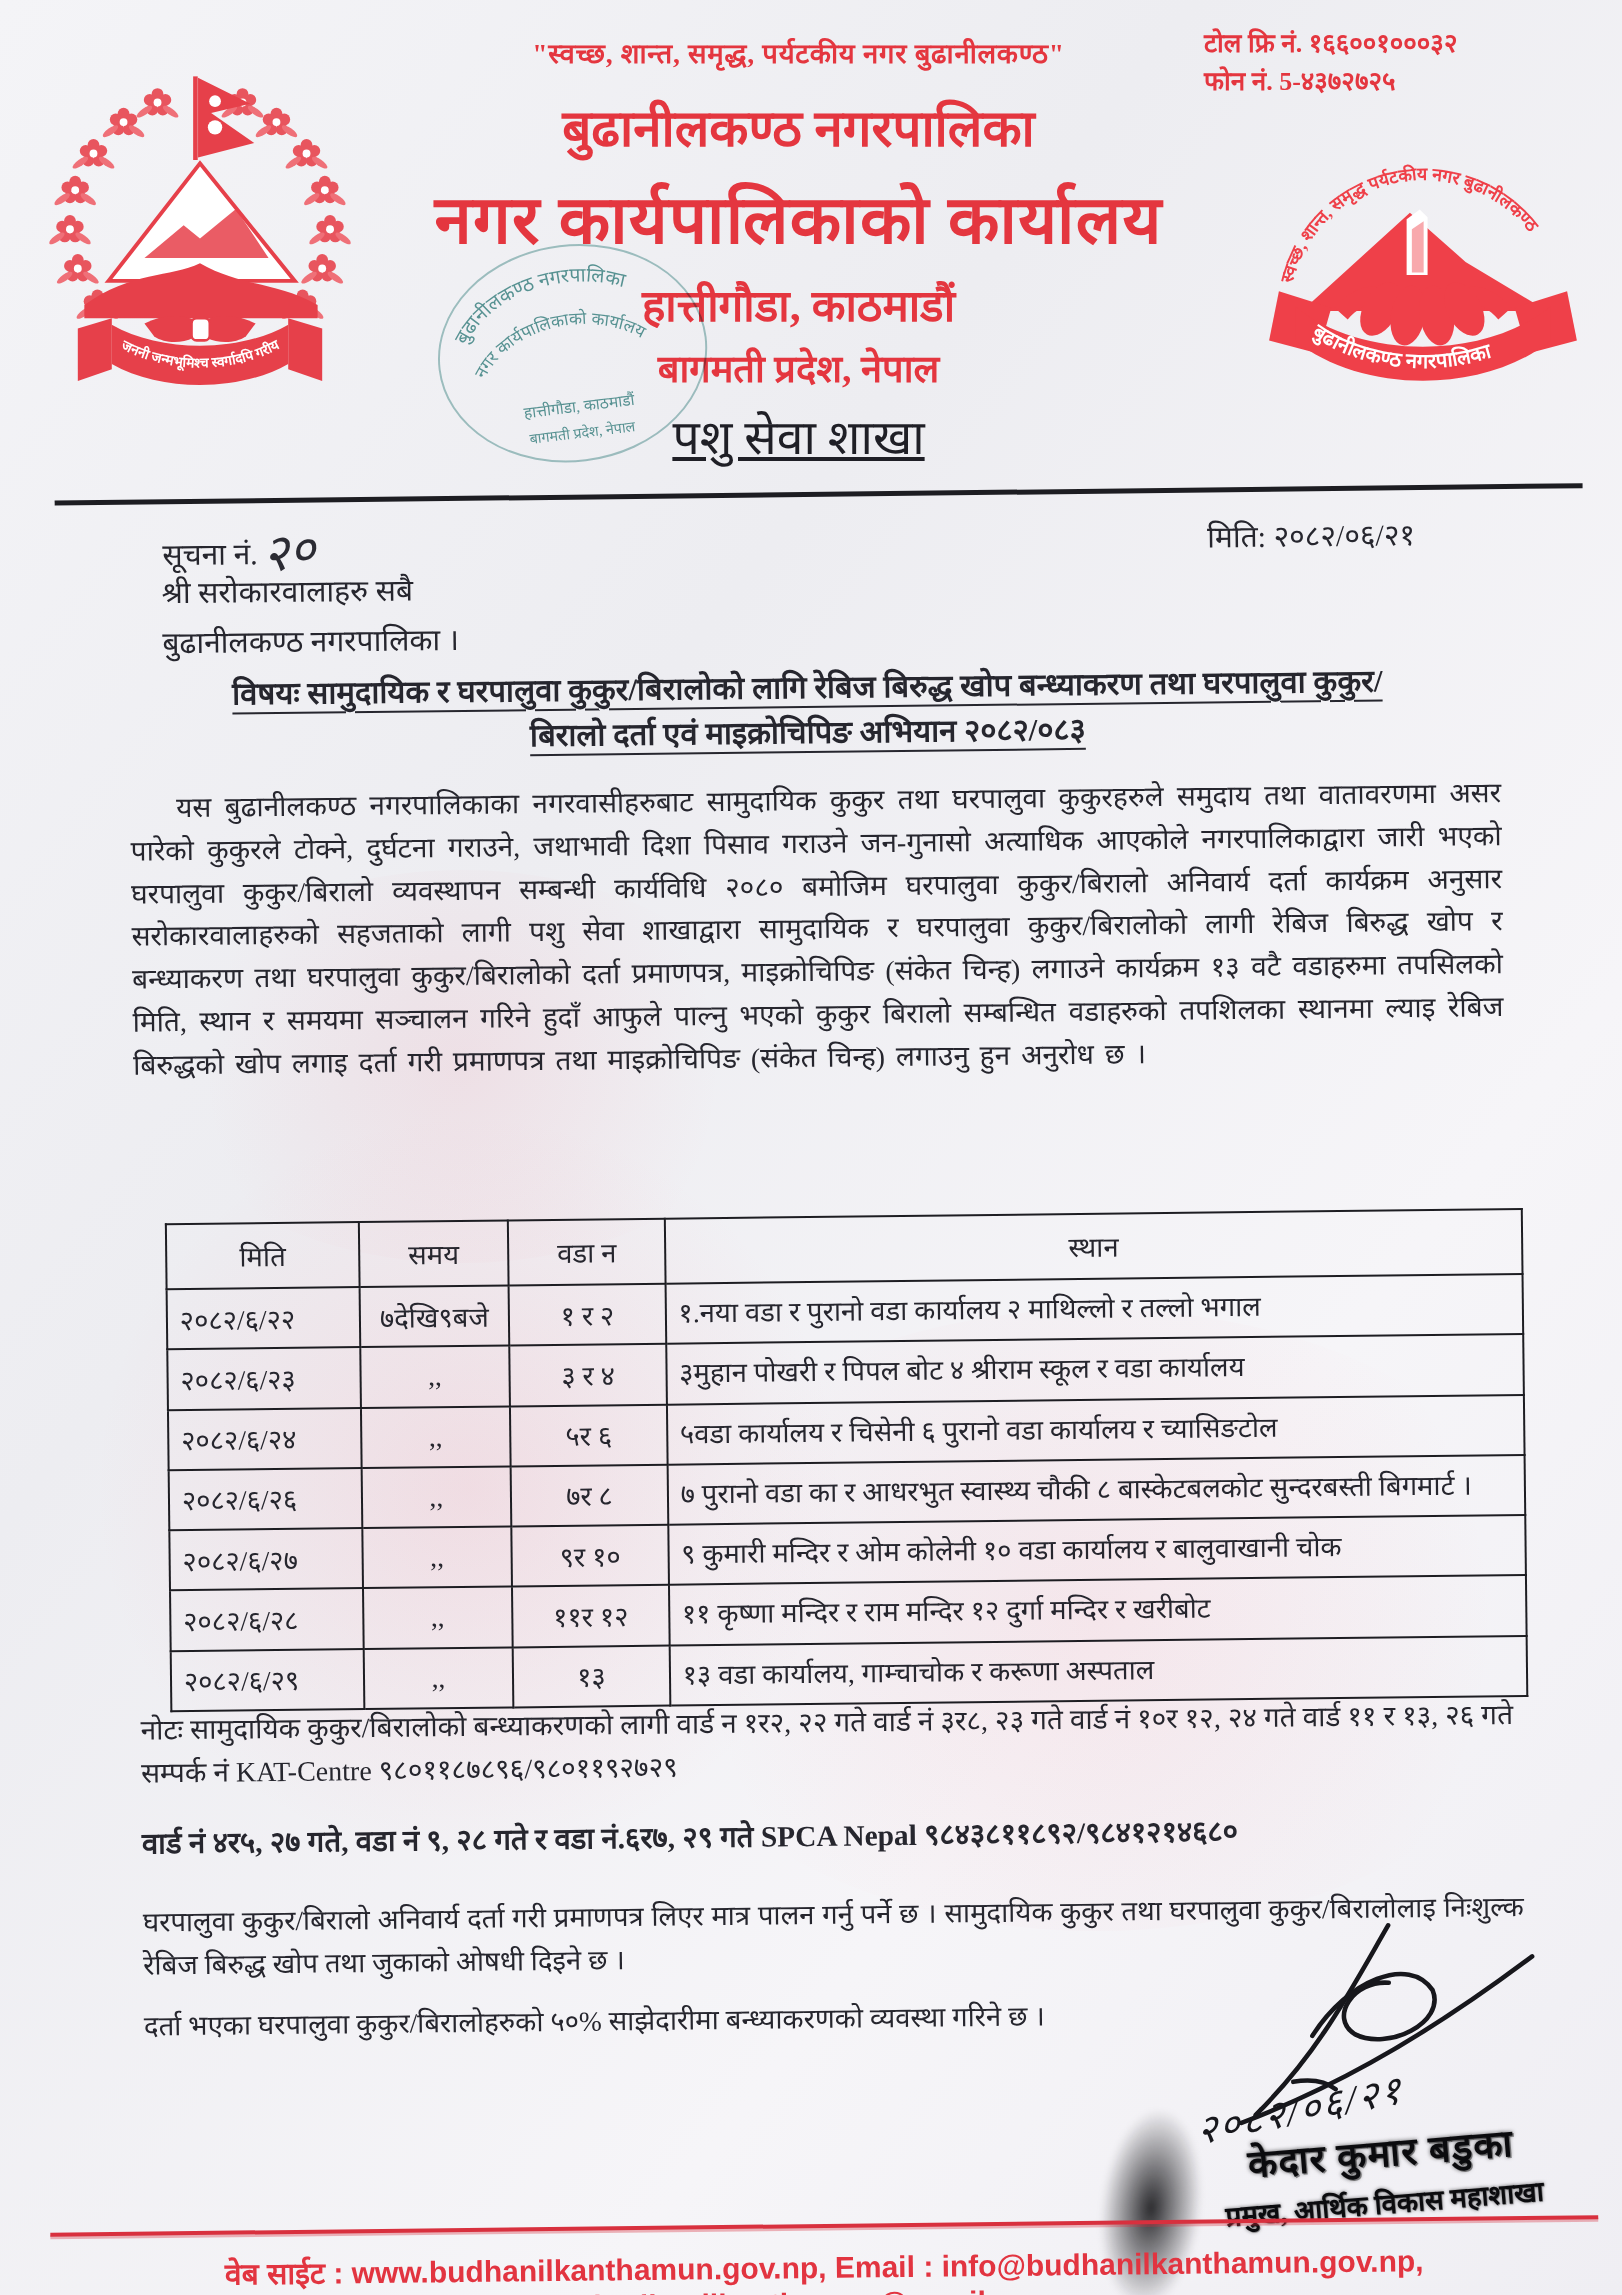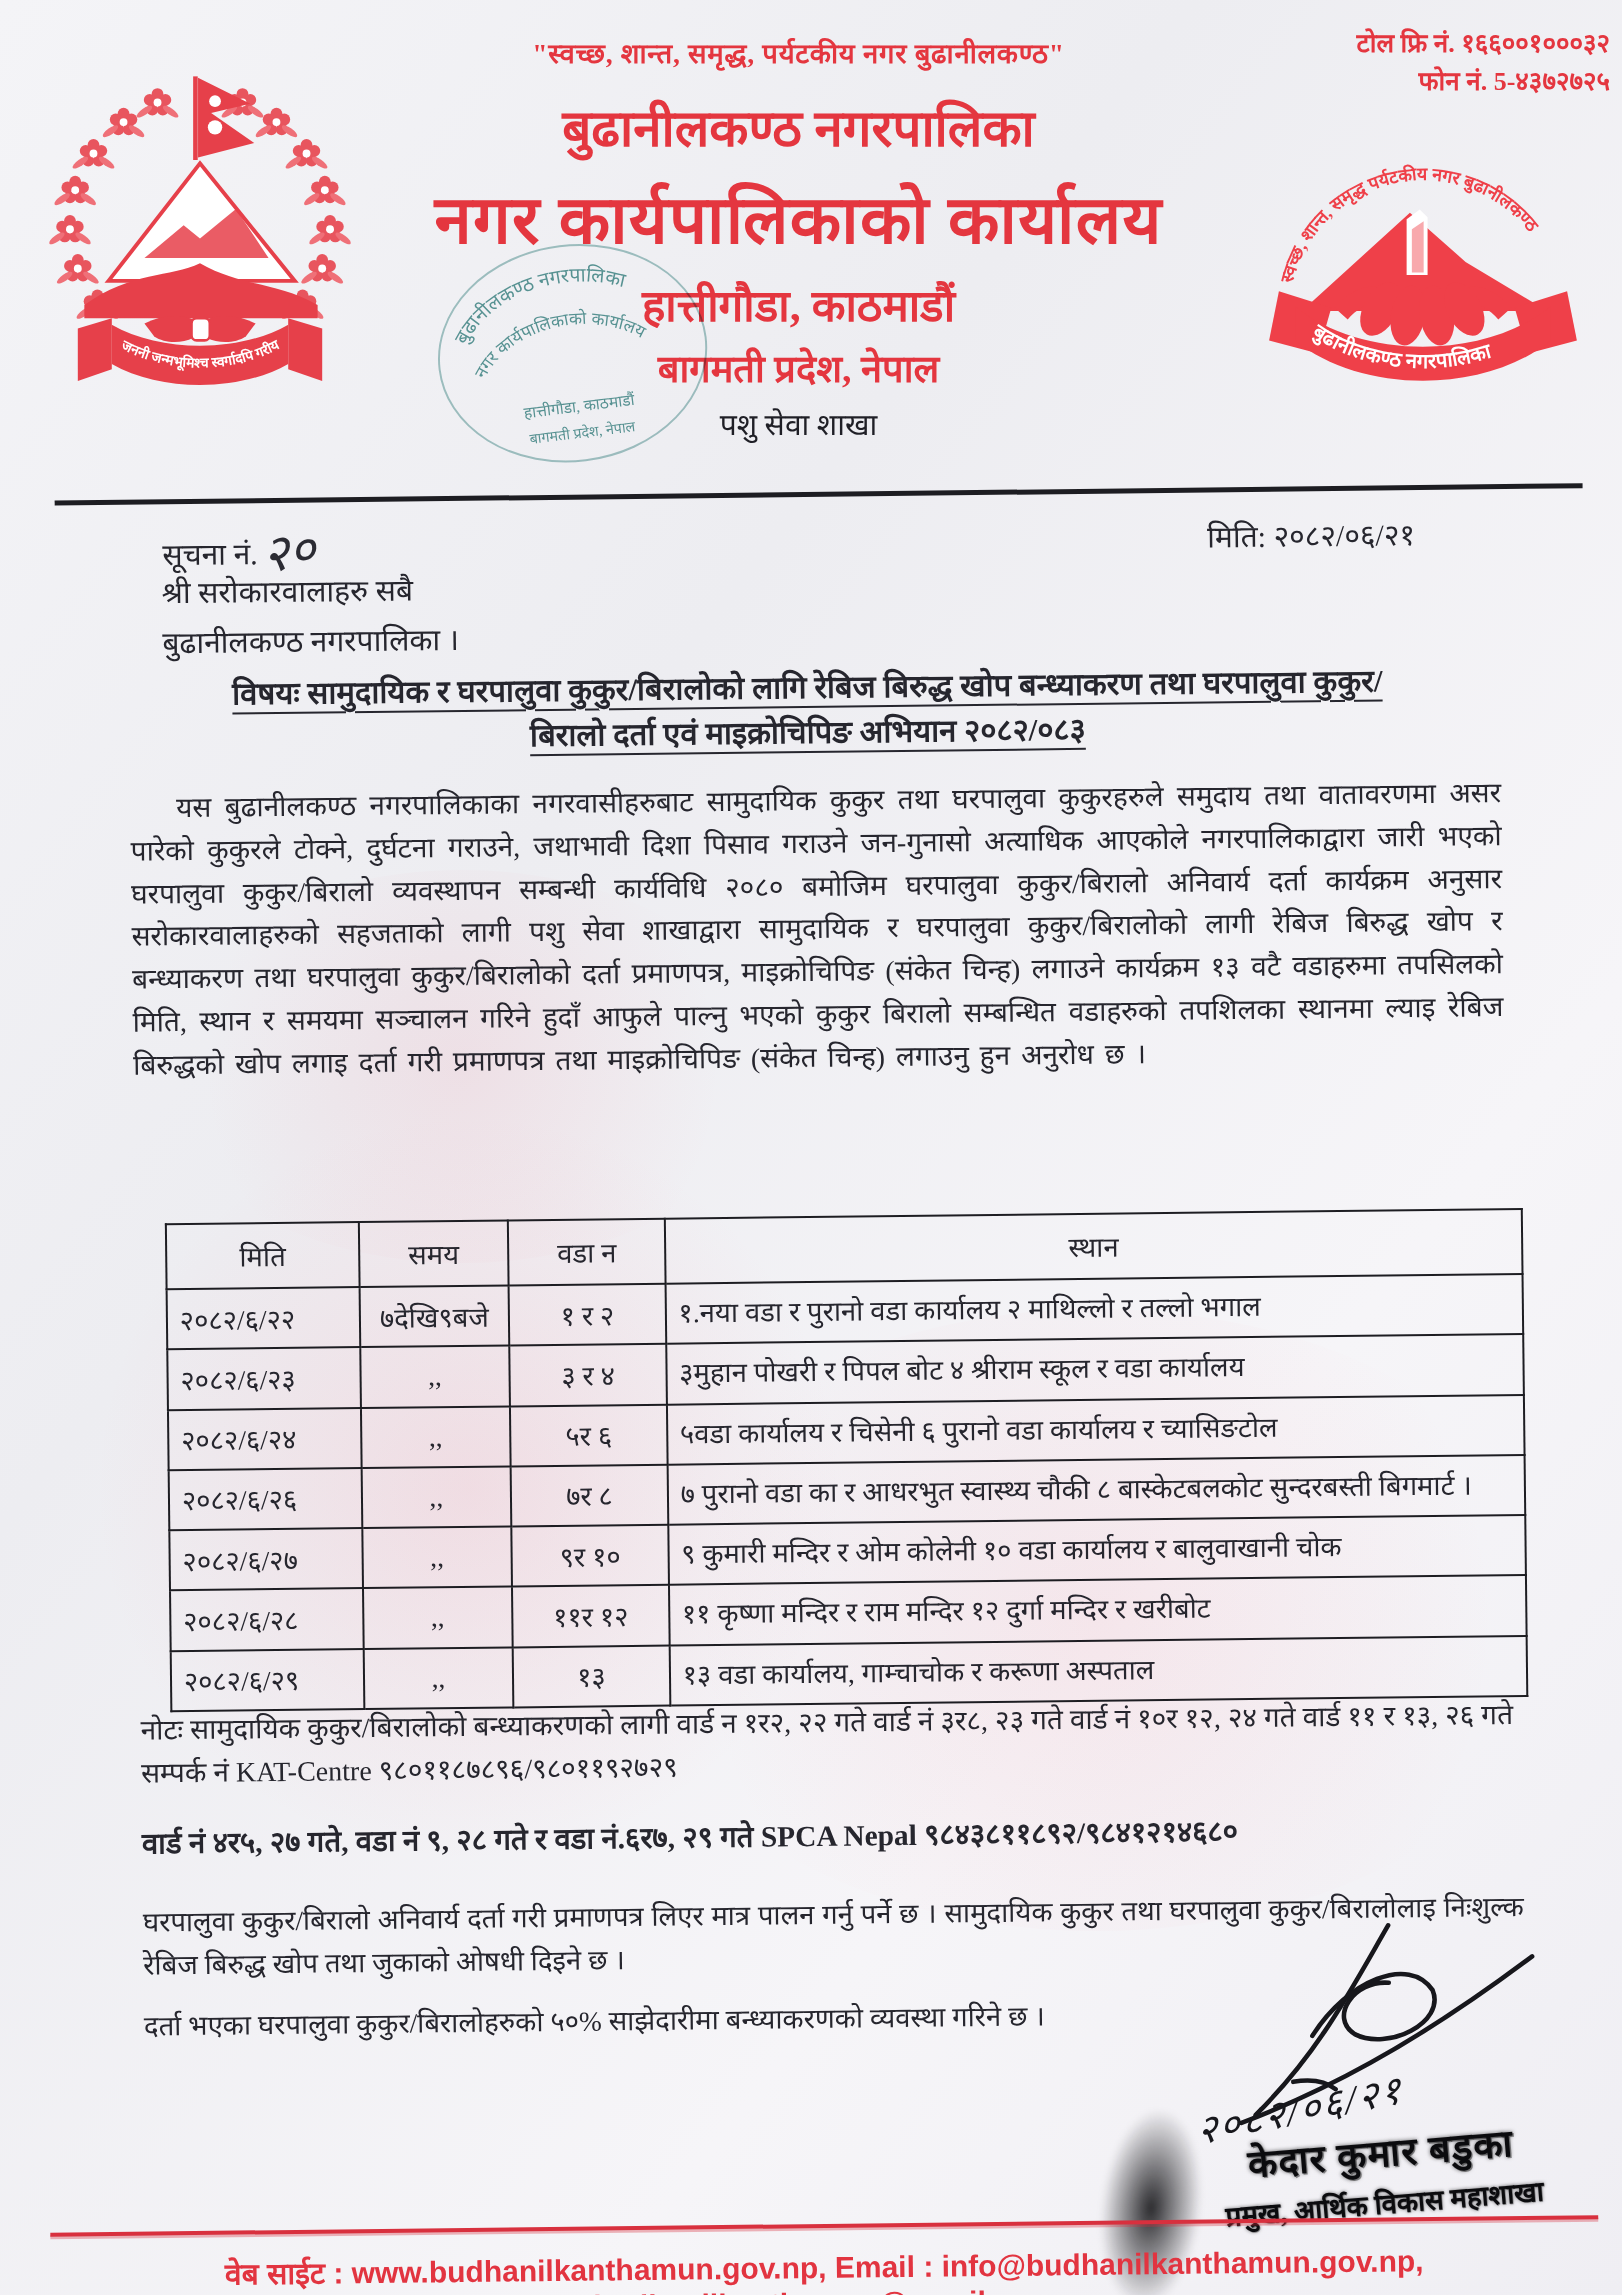--- a/index.html
+++ b/index.html
@@ -11,29 +11,29 @@
   .blob1{left:92px;top:1112px;width:753px;height:753px;
          background:radial-gradient(circle,rgba(238,120,140,.16),rgba(238,120,140,0) 70%);}
   .blob2{left:622px;top:1309px;width:949px;height:622px;
          background:radial-gradient(circle,rgba(238,120,140,.12),rgba(238,120,140,0) 70%);}
   .blob3{left:151px;top:870px;width:622px;height:393px;
          background:radial-gradient(circle,rgba(238,120,140,.12),rgba(238,120,140,0) 70%);}
 
   
   .emblem{position:absolute;left:46px;top:62px;width:308px;height:330px;}
   .muni-logo{position:absolute;left:1256px;top:144px;width:334px;height:262px;}
-  .phones{position:absolute;left:1204px;top:25px;width:406px;text-align:right;
+  .phones{position:absolute;left:1204px;top:25px;width:406px;text-align:left;
           color:#e4363f;font-weight:bold;font-size:26px;line-height:1.45;}
   .header-center{position:absolute;left:357px;top:34px;width:883px;text-align:center;color:#e4363f;}
   .h-motto{font-size:27.5px;font-weight:bold;letter-spacing:0.7px;}
   .h-muni{font-size:51px;font-weight:bold;margin-top:19.6px;}
   .h-office{font-size:67px;font-weight:bold;margin-top:10.5px;letter-spacing:1.3px;}
   .h-addr1{font-size:44px;font-weight:bold;margin-top:10.5px;}
   .h-addr2{font-size:38px;font-weight:bold;margin-top:7.9px;}
-  .h-branch{font-size:30px;color:#1f1f26;margin-top:9.2px;}
+  .h-branch{font-size:48px;color:#1f1f26;margin-top:9.2px;text-decoration:underline;}
   .seal{position:absolute;left:419px;top:216px;width:308px;height:281px;opacity:.78;
         transform:rotate(-7deg);mix-blend-mode:multiply;}
 
   
   .tilt{position:absolute;left:0;top:0;width:1623px;height:2295px;
         transform:rotate(-0.65deg);transform-origin:811px 1145px;}
   .rule{position:absolute;left:62px;top:492px;width:1528px;height:4.6px;background:#1d1d22;}
   .notice{position:absolute;left:169px;top:503px;font-size:30px;}
   .notice .hand{display:inline-block;font-size:51px;font-style:italic;transform:rotate(-8deg) translateY(5.2px);
         color:#2b2b33;margin-left:3.9px;}

